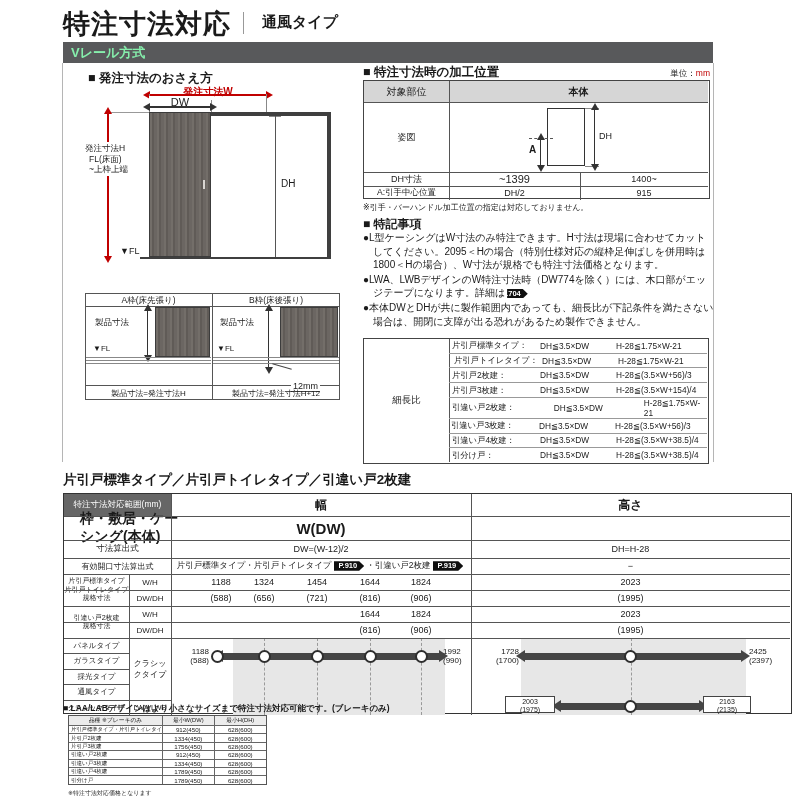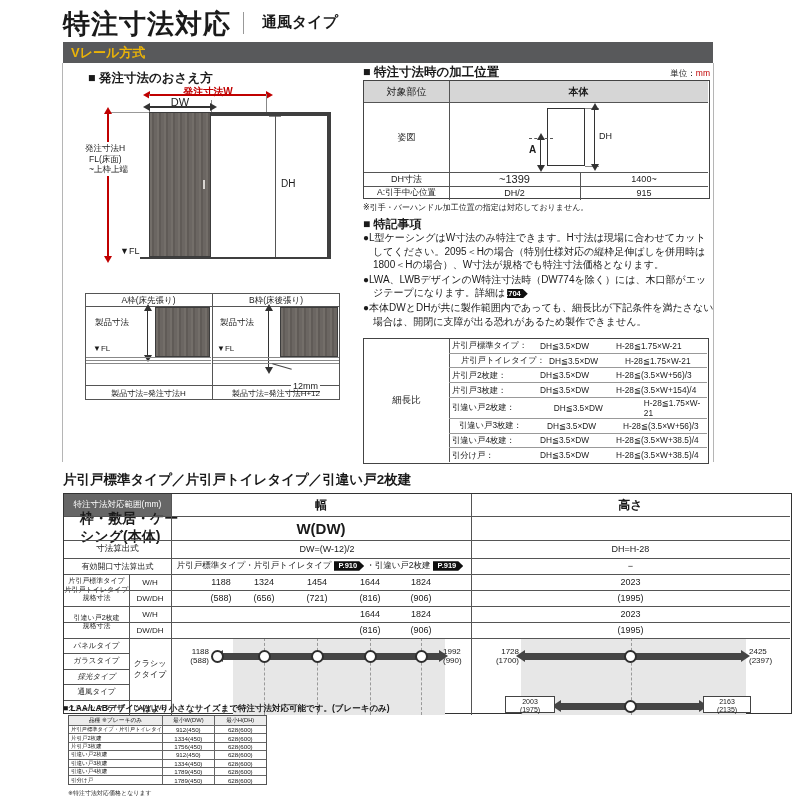--- a/index.html
+++ b/index.html
@@ -45,21 +45,21 @@
 </style>
 </head>
 <body>
 
 <div class="page">
 
   <div class="abs b" style="left:63px;top:6px;font-size:27px;letter-spacing:1px;">特注寸法対応</div>
   <div class="abs" style="left:243px;top:12px;width:1px;height:22px;background:#999;"></div>
   <div class="abs b" style="left:262px;top:13px;font-size:15px;">通風タイプ</div>
 
-  <div class="abs b" style="left:63px;top:42px;width:650px;height:21px;background:#58595b;color:#eab308;font-size:13px;line-height:21px;padding-left:8px;box-sizing:border-box;">Vレール方式</div>
+  <div class="abs b" style="left:63px;top:42px;width:650px;height:21px;background:#58595b;color:#86efac;font-size:13px;line-height:21px;padding-left:8px;box-sizing:border-box;">Vレール方式</div>
 
   <div class="abs" style="left:62px;top:63px;width:1px;height:399px;background:#b5b5b5;"></div>
   <div class="abs" style="left:713px;top:63px;width:1px;height:399px;background:#b5b5b5;"></div>
 
   <div class="abs b" style="left:88px;top:70px;font-size:12.5px;">■ 発注寸法のおさえ方</div>
 
   <div class="harrow" style="left:149px;top:94px;width:118px;"></div>
   <div class="abs b ctr red" style="left:149px;top:85px;width:118px;font-size:10px;">発注寸法W</div>
   <div class="vline" style="left:149px;top:94px;height:18px;background:#888;"></div>
   <div class="vline" style="left:266px;top:94px;height:18px;background:#888;"></div>
@@ -151,41 +151,41 @@
   <div class="abs" style="left:363px;top:338px;width:346px;height:126px;border:1.5px solid #444;box-sizing:border-box;">
     <div class="cell" style="left:0;top:0;width:85px;height:123px;font-size:9.5px;">細長比</div>
     <div class="vline" style="left:85px;top:0;height:123px;"></div>
     <div class="abs" style="left:85px;top:0;width:258px;height:123px;display:flex;flex-direction:column;">
       <div class="srow" style="flex:1;">
           <span style="width:88px;padding-left:3px;">片引戸標準タイプ：</span>
           <span style="width:76px;">DH≦3.5×DW</span>
           <span>H-28≦1.75×W-21</span>
         </div>
       <div class="srow" style="flex:1;">
-          <span style="width:88px;padding-left:12px;">片引戸トイレタイプ：</span>
+          <span style="width:88px;padding-left:5px;">片引戸トイレタイプ：</span>
           <span style="width:76px;">DH≦3.5×DW</span>
           <span>H-28≦1.75×W-21</span>
         </div>
       <div class="srow" style="flex:1;">
           <span style="width:88px;padding-left:3px;">片引戸2枚建：</span>
           <span style="width:76px;">DH≦3.5×DW</span>
           <span>H-28≦(3.5×W+56)/3</span>
         </div>
       <div class="srow" style="flex:1;">
           <span style="width:88px;padding-left:3px;">片引戸3枚建：</span>
           <span style="width:76px;">DH≦3.5×DW</span>
           <span>H-28≦(3.5×W+154)/4</span>
         </div>
       <div class="srow" style="flex:1;gap:17px;">
           <span style="width:88px;padding-left:3px;">引違い戸2枚建：</span>
           <span style="width:76px;">DH≦3.5×DW</span>
           <span>H-28≦1.75×W-21</span>
         </div>
       <div class="srow" style="flex:1;">
-          <span style="width:88px;padding-left:10px;">引違い戸3枚建：</span>
+          <span style="width:88px;padding-left:2px;">引違い戸3枚建：</span>
           <span style="width:76px;">DH≦3.5×DW</span>
           <span>H-28≦(3.5×W+56)/3</span>
         </div>
       <div class="srow" style="flex:1;">
           <span style="width:88px;padding-left:3px;">引違い戸4枚建：</span>
           <span style="width:76px;">DH≦3.5×DW</span>
           <span>H-28≦(3.5×W+38.5)/4</span>
         </div>
       <div class="srow" style="flex:1;">
           <span style="width:88px;padding-left:3px;">引分け戸：</span>
@@ -200,21 +200,21 @@
   <div class="abs" style="left:63px;top:493px;width:729px;height:221px;border:1.5px solid #333;box-sizing:border-box;">
 
     <div class="cell" style="left:0;top:0;width:107px;height:22px;background:#666;color:#fff;font-size:8.5px;">特注寸法対応範囲(mm)</div>
     <div class="cell b" style="left:107px;top:0;width:300px;height:22px;font-size:12px;">幅</div>
     <div class="cell b" style="left:407px;top:0;width:319px;height:22px;font-size:12px;">高さ</div>
 
     <div class="cell" style="left:16px;top:22px;width:107px;height:24px;font-size:14px;font-weight:bold;">枠・敷居・ケーシング(本体)</div>
     <div class="cell b" style="left:107px;top:22px;width:300px;height:24px;font-size:15px;">W(DW)</div>
 
     <div class="cell" style="left:0;top:46px;width:107px;height:18px;font-size:8.5px;">寸法算出式</div>
-    <div class="cell" style="left:113px;top:46px;width:300px;height:18px;font-size:9px;">DW=(W-12)/2</div>
+    <div class="cell" style="left:107px;top:46px;width:300px;height:18px;font-size:9px;">DW=(W-12)/2</div>
     <div class="cell" style="left:407px;top:46px;width:319px;height:18px;font-size:9px;">DH=H-28</div>
 
     <div class="cell" style="left:0;top:64px;width:107px;height:16px;font-size:8px;">有効開口寸法算出式</div>
     <div class="cell" style="left:107px;top:64px;width:300px;height:16px;font-size:8.5px;">
       <span>片引戸標準タイプ・片引戸トイレタイプ</span>
         <span class="pbadge">P.910</span>
         <span>・引違い戸2枚建</span>
         <span class="pbadge">P.919</span>
     </div>
     <div class="cell" style="left:407px;top:64px;width:319px;height:16px;font-size:9px;">−</div>
@@ -247,21 +247,21 @@
     <div class="cell" style="left:65px;top:128px;width:42px;height:16px;font-size:8px;">DW/DH</div>
     <div class="cell" style="left:284px;top:112px;width:44px;height:16px;font-size:9px;">1644</div>
     <div class="cell" style="left:335px;top:112px;width:44px;height:16px;font-size:9px;">1824</div>
     <div class="cell" style="left:284px;top:128px;width:44px;height:16px;font-size:9px;">(816)</div>
     <div class="cell" style="left:335px;top:128px;width:44px;height:16px;font-size:9px;">(906)</div>
     <div class="cell" style="left:407px;top:112px;width:319px;height:16px;font-size:9px;">2023</div>
     <div class="cell" style="left:407px;top:128px;width:319px;height:16px;font-size:9px;">(1995)</div>
 
     <div class="cell" style="left:0;top:144px;width:65px;height:15px;font-size:7.5px;">パネルタイプ</div>
     <div class="cell" style="left:0;top:159px;width:65px;height:16px;font-size:7.5px;">ガラスタイプ</div>
-    <div class="cell" style="left:0;top:175px;width:65px;height:15px;font-size:7.5px;font-style:italic;">採光タイプ</div>
+    <div class="cell" style="left:0;top:175px;width:65px;height:15px;font-size:7.5px;">採光タイプ</div>
     <div class="cell" style="left:0;top:190px;width:65px;height:16px;font-size:7.5px;">通風タイプ</div>
     <div class="cell" style="left:0;top:206px;width:65px;height:15px;font-size:7px;">クラシックタイプ</div>
     <div class="cell" style="left:65px;top:144px;width:42px;height:62px;font-size:8px;">
         <span style="width:36px;text-align:center;">クラシックタイプ</span>
       </div>
     <div class="cell" style="left:65px;top:206px;width:42px;height:15px;font-size:7.5px;">LWA/LWB</div>
 
     <div class="band" style="left:169px;top:144px;width:212px;height:77px;"></div>
     <div class="vdash" style="left:200px;top:144px;height:77px;"></div>
     <div class="vdash" style="left:253px;top:144px;height:77px;"></div>

